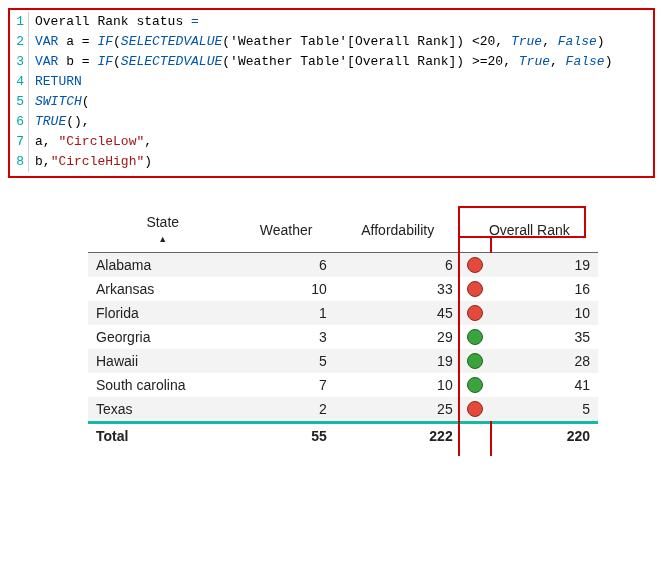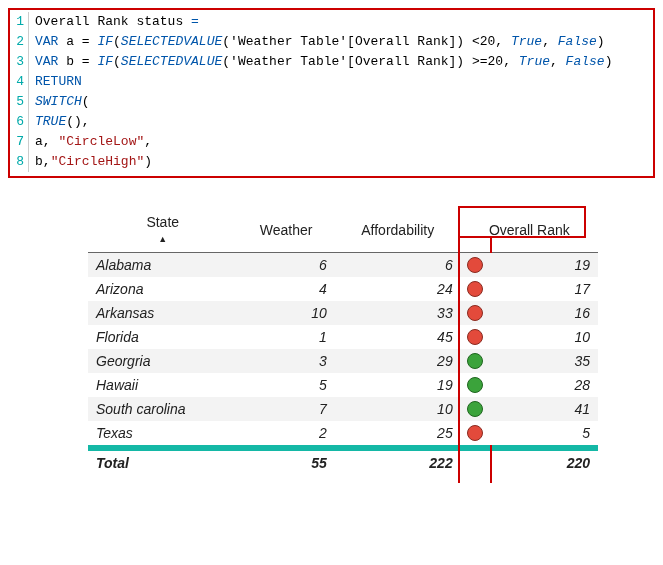--- a/index.html
+++ b/index.html
@@ -65,34 +65,33 @@
   }
   .sort-arrow {
     font-size: 9px;
     position: relative;
     top: -1px;
   }
   td {
     padding: 4px 8px;
     text-align: right;
     color: #222;
-    font-style: italic;
   }
   td.state-c {
     text-align: left;
   }
   tbody tr:nth-child(odd) td {
     background: #f3f3f3;
   }
   tbody tr:nth-child(even) td {
     background: #fff;
   }
   tr.total td {
     font-weight: bold;
-    border-top: 6px solid #14b8a6;
+    border-top: 3px solid #14b8a6;
     background: #fff !important;
   }
   .rank-cell {
     position: relative;
     padding-left: 30px;
   }
   .circle {
     display: inline-block;
     width: 16px;
     height: 16px;
@@ -173,26 +172,20 @@
       </tr>
     </thead>
     <tbody id="tbody">
         <tr>
           <td class="state-c">Alabama</td>
           <td>6</td>
           <td>6</td>
           <td class="rank-cell"><span class="circle c-red"></span>19</td>
         </tr>
         <tr>
-          <td class="state-c">Arizona</td>
-          <td>4</td>
-          <td>24</td>
-          <td class="rank-cell"><span class="circle c-red"></span>17</td>
-        </tr>
-        <tr>
           <td class="state-c">Arkansas</td>
           <td>10</td>
           <td>33</td>
           <td class="rank-cell"><span class="circle c-red"></span>16</td>
         </tr>
         <tr>
           <td class="state-c">Florida</td>
           <td>1</td>
           <td>45</td>
           <td class="rank-cell"><span class="circle c-red"></span>10</td>

